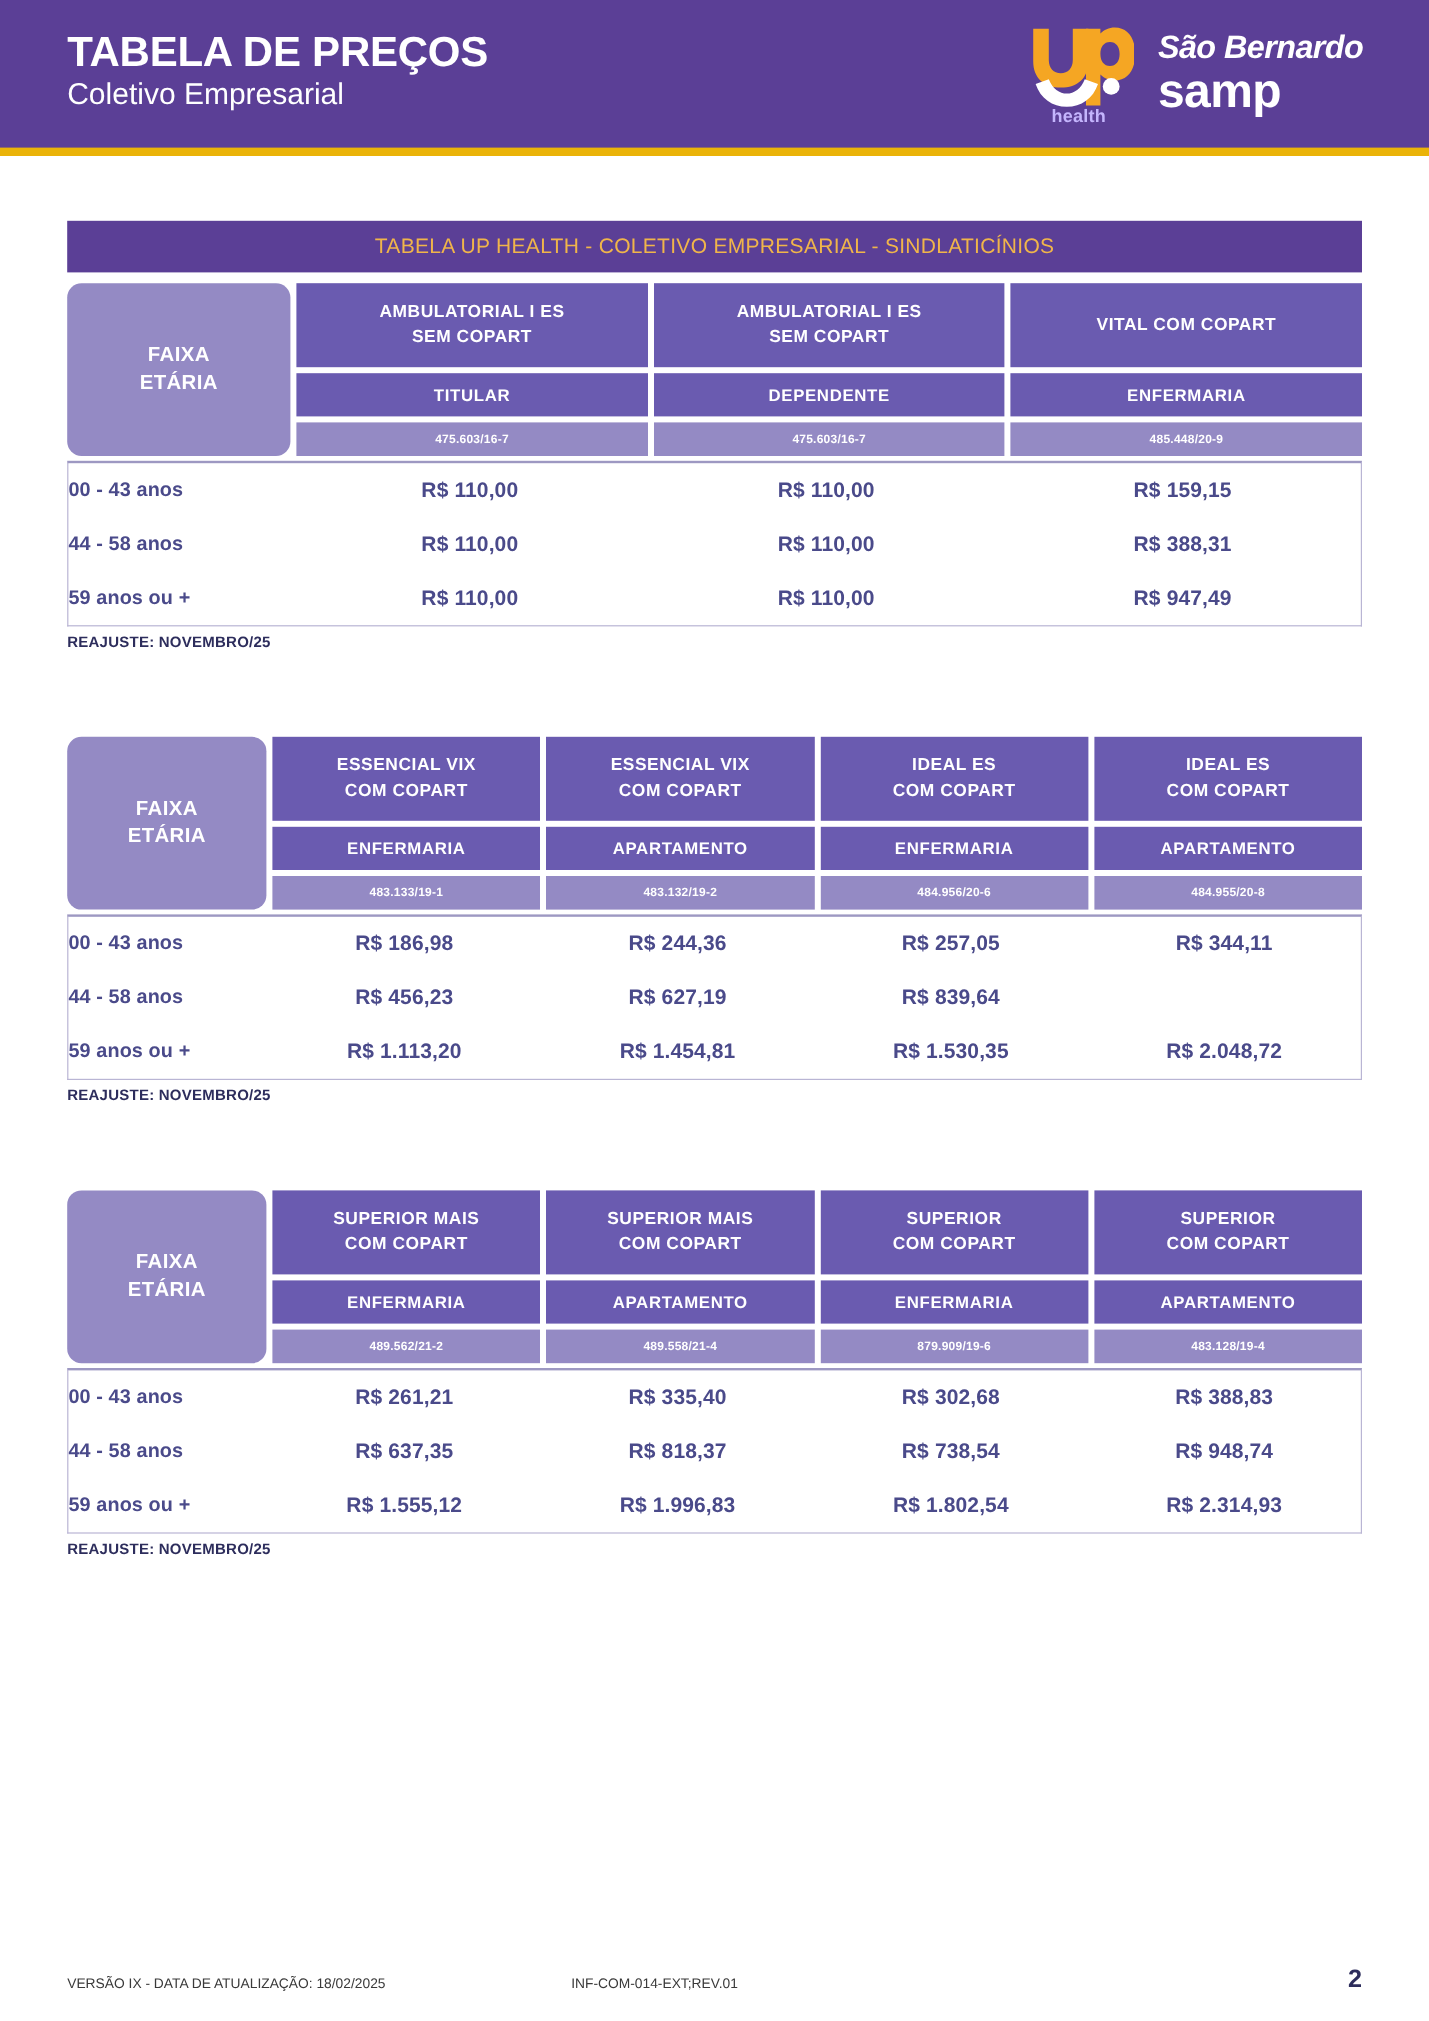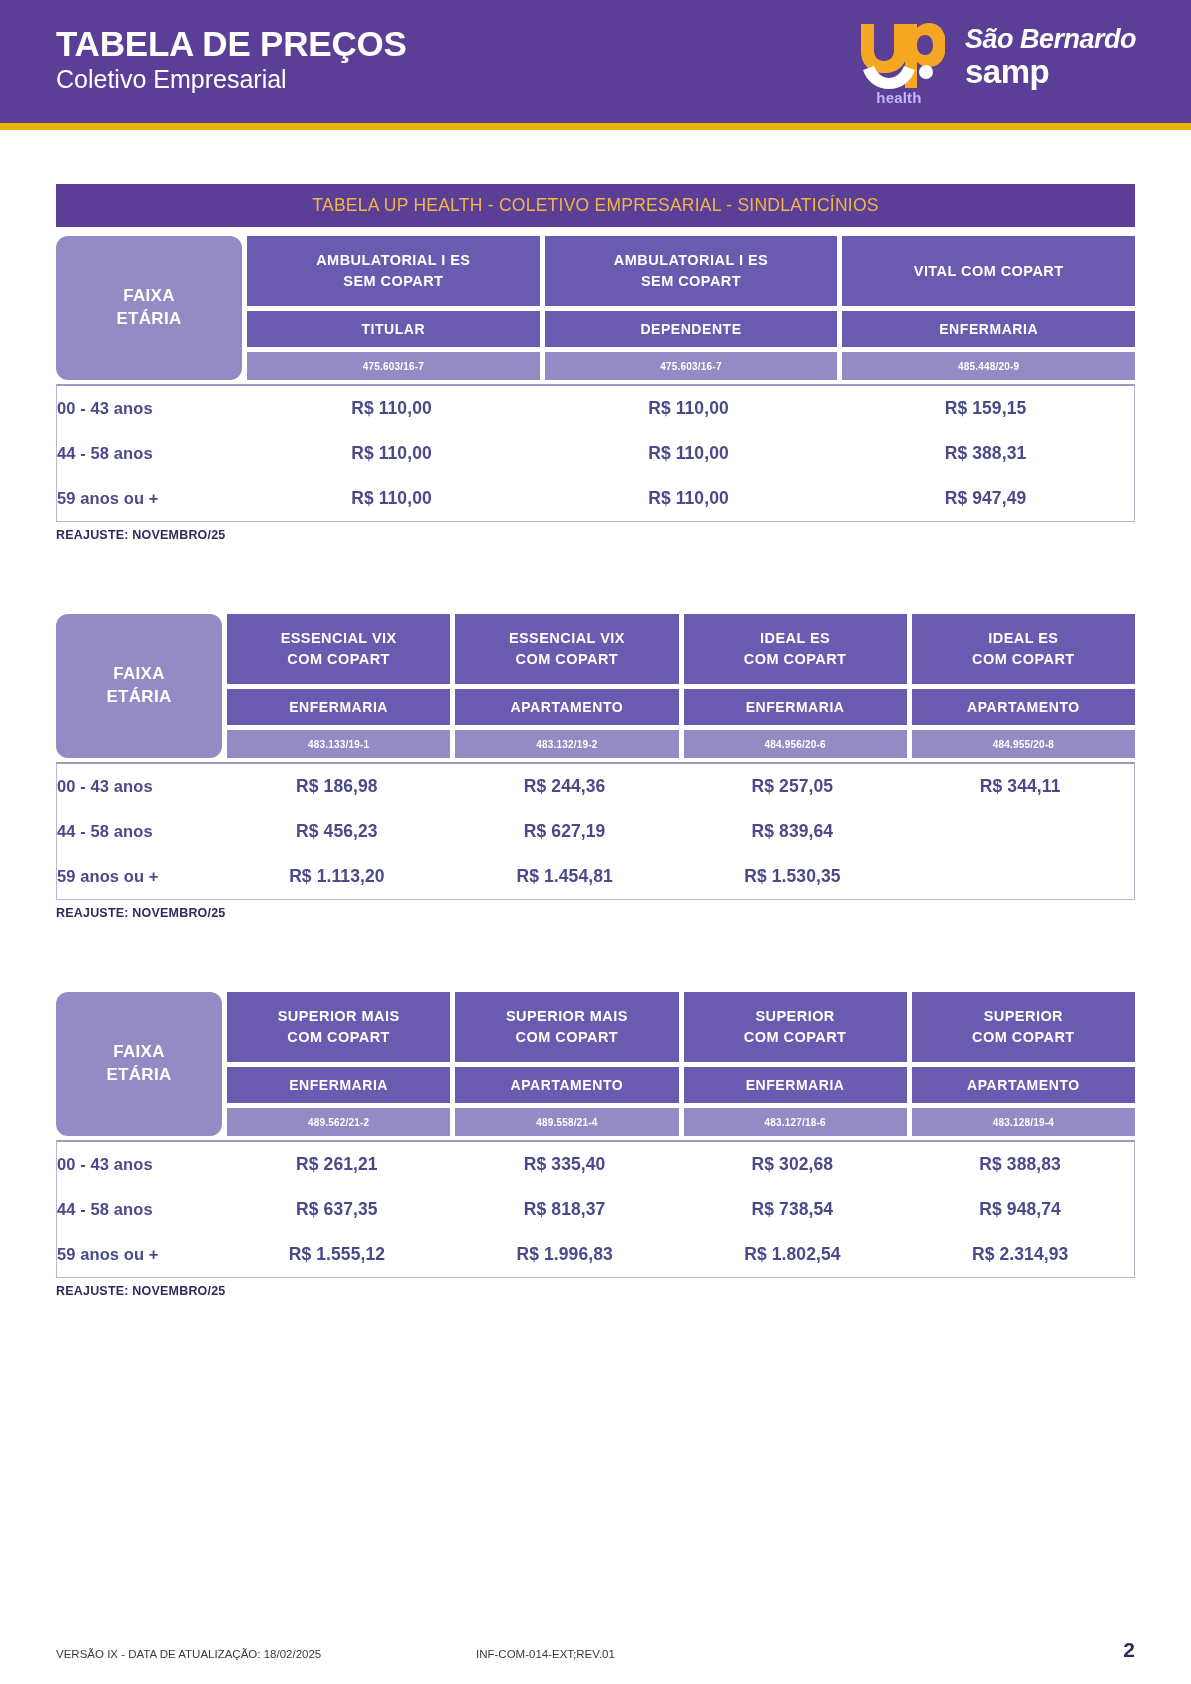--- a/index.html
+++ b/index.html
@@ -84,21 +84,21 @@
   }
   .samp-top {
     font-size: 27px;
     font-weight: bold;
     font-style: italic;
     color: #ffffff;
     line-height: 1;
     letter-spacing: -0.5px;
   }
   .samp-bottom {
-    font-size: 33px;
+    font-size: 40px;
     font-weight: bold;
     color: #ffffff;
     line-height: 1.05;
     letter-spacing: -0.5px;
     margin-top: 2px;
   }
 
   
   .page-body {
     padding: 0 56px;
@@ -380,20 +380,21 @@
         <div class="age">44 - 58 anos</div>
         <div class="val">R$ 456,23</div>
         <div class="val">R$ 627,19</div>
         <div class="val">R$ 839,64</div>
       </div>
       <div class="price-row cols4">
         <div class="age">59 anos ou +</div>
         <div class="val">R$ 1.113,20</div>
         <div class="val">R$ 1.454,81</div>
         <div class="val">R$ 1.530,35</div>
+        <div class="val">R$ 2.048,72</div>
       </div>
     </div>
 
     <div class="reajuste">REAJUSTE: NOVEMBRO/25</div>
   </div>
 
   <div class="table-block block-gap-3">
     <div class="grid cols4">
       <div class="faixa-cell">
         <span>FAIXA</span>
@@ -417,21 +418,21 @@
         <span>COM COPART</span>
       </div>
 
       <div class="acc-cell">ENFERMARIA</div>
       <div class="acc-cell">APARTAMENTO</div>
       <div class="acc-cell">ENFERMARIA</div>
       <div class="acc-cell">APARTAMENTO</div>
 
       <div class="reg-cell">489.562/21-2</div>
       <div class="reg-cell">489.558/21-4</div>
-      <div class="reg-cell">483.127/18-6</div>
+      <div class="reg-cell">879.909/19-6</div>
       <div class="reg-cell">483.128/19-4</div>
     </div>
 
     <div class="prices">
       <div class="price-row cols4">
         <div class="age">00 - 43 anos</div>
         <div class="val">R$ 261,21</div>
         <div class="val">R$ 335,40</div>
         <div class="val">R$ 302,68</div>
         <div class="val">R$ 388,83</div>

